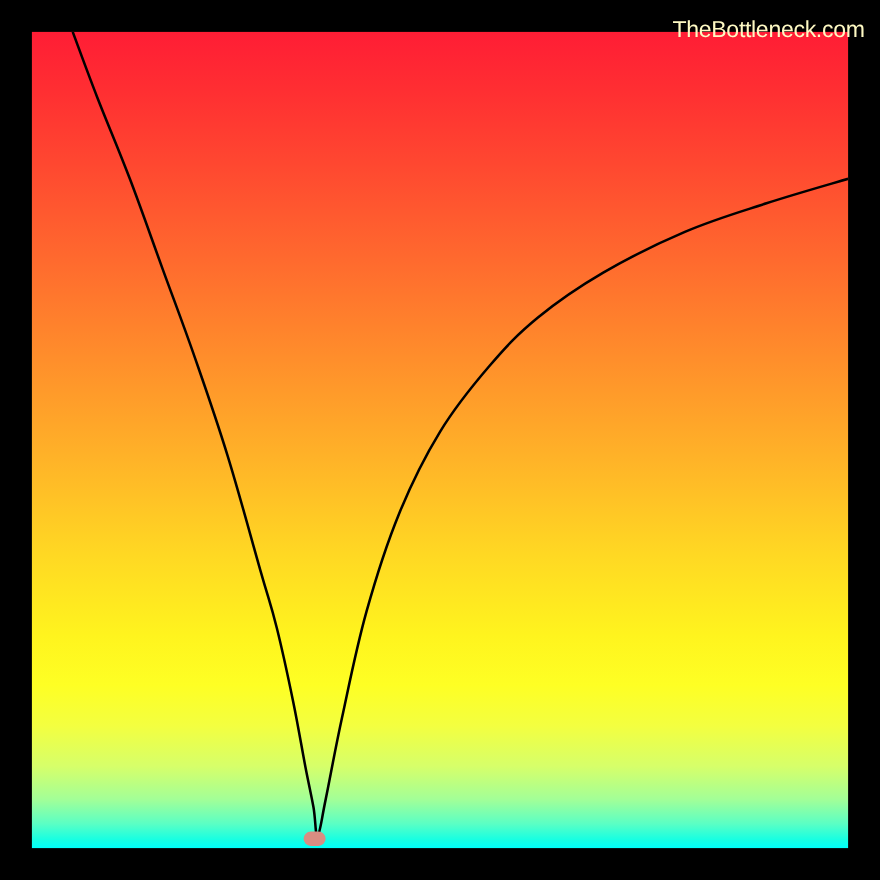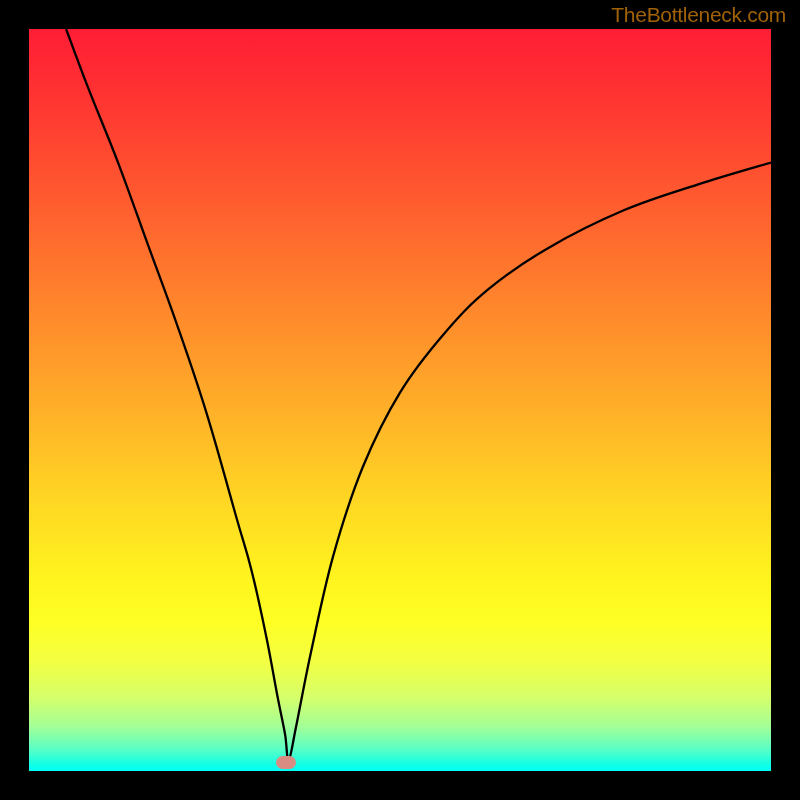--- a/index.html
+++ b/index.html
@@ -5,23 +5,23 @@
   * { margin: 0; padding: 0; box-sizing: border-box; }
   body {
     width: 800px;
     height: 800px;
     background: #000;
     position: relative;
     font-family: Arial, sans-serif;
   }
   .watermark {
     position: absolute;
-    top: 3px;
+    top: 16px;
     right: 14px;
-    color: #a16207;
+    color: #fef9c3;
     font-size: 21px;
     font-weight: 500;
     z-index: 10;
     letter-spacing: -0.3px;
   }
   .plot-area {
     position: absolute;
     left: 29px;
     top: 29px;
     width: 742px;

